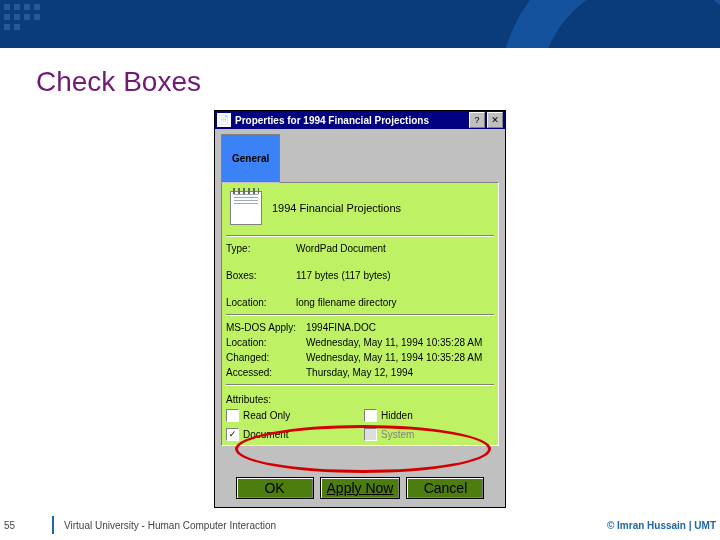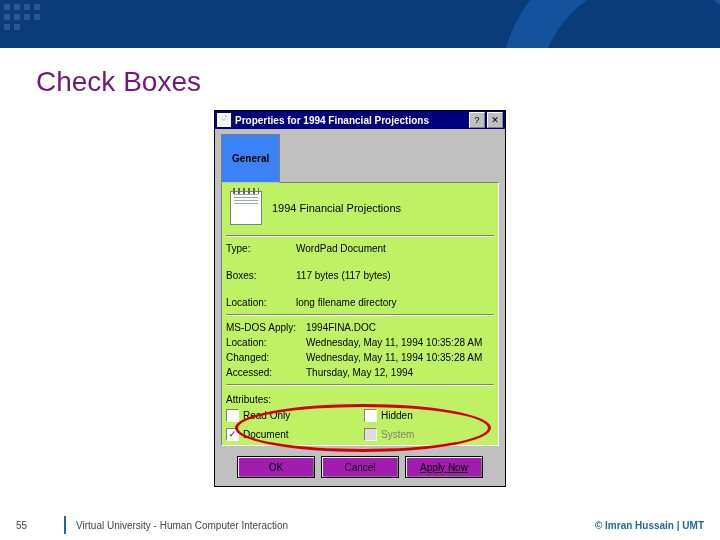--- a/index.html
+++ b/index.html
@@ -26,23 +26,23 @@
   .meta-grid { display:grid; grid-template-columns: 80px 1fr; row-gap:4px; font-size:10px; }
   .attrib-row { margin-top:8px; font-size:10px; }
   .attrib-label { margin-bottom:4px; }
   .cb-grid { display:grid; grid-template-columns: 1fr 1fr; row-gap:6px; column-gap:8px; }
   .cb { display:flex; align-items:center; gap:4px; }
   .cb-box { width:11px; height:11px; background:#fff; border:1px solid #808080; border-right-color:#fff; border-bottom-color:#fff; display:inline-flex; align-items:center; justify-content:center; font-size:9px; line-height:1; }
   .cb-disabled .cb-box { background:#ddd; }
   .cb-disabled { color:#808080; }
   .red-circle { position:absolute; border:3px solid #d40000; border-radius:50%; width:250px; height:42px; left:20px; bottom:34px; pointer-events:none; }
   .btn-row { display:flex; justify-content:center; gap:6px; padding:4px 6px 8px 6px; }
-  .btn { min-width:64px; height:20px; background:#a21caf; border:1px solid #000; box-shadow: inset 1px 1px 0 #fff, inset -1px -1px 0 #808080; font-size:10px; display:inline-flex; align-items:center; justify-content:center; padding:0 6px; }
+  .btn { min-width:64px; height:20px; background:#4d7c0f; border:1px solid #000; box-shadow: inset 1px 1px 0 #fff, inset -1px -1px 0 #808080; font-size:14px; display:inline-flex; align-items:center; justify-content:center; padding:0 6px;margin-top:21px; }
   .btn .ul { text-decoration:underline; }
-  .footer { position:absolute; bottom:6px; left:0; right:0; display:flex; align-items:center; font-size:10px; color:#444; padding:0 16px; }
+  .footer { position:absolute; bottom:6px; left:0; right:0; display:flex; align-items:center; font-size:10px; color:#444; padding:0 4px; }
   .footer .pg { width:38px; }
   .footer .sep { width:2px; height:18px; background:#1e66a8; margin:0 10px; }
   .footer .mid { flex:1; }
   .footer .copy { color:#1e66a8; font-weight:bold; font-size:10px; }
 </style>
 </head>
 <body>
 
 <div class="header-band">
   <div class="dots">
@@ -118,24 +118,24 @@
           </label>
           <label class="cb cb-disabled">
             <span class="cb-box"></span>
             <span>System</span>
           </label>
         </div>
       </div>
     </div>
     <div class="btn-row">
       <div class="btn">OK</div>
-      <div class="btn">Cancel</div>
       <div class="btn">
           <span class="ul">Apply Now</span>
         </div>
+      <div class="btn">Cancel</div>
     </div>
     <div class="red-circle"></div>
   </div>
 </div>
 
 <div class="footer">
   <div class="pg">55</div>
   <div class="sep"></div>
   <div class="mid">Virtual University - Human Computer Interaction</div>
   <div class="copy">© Imran Hussain | UMT</div>

